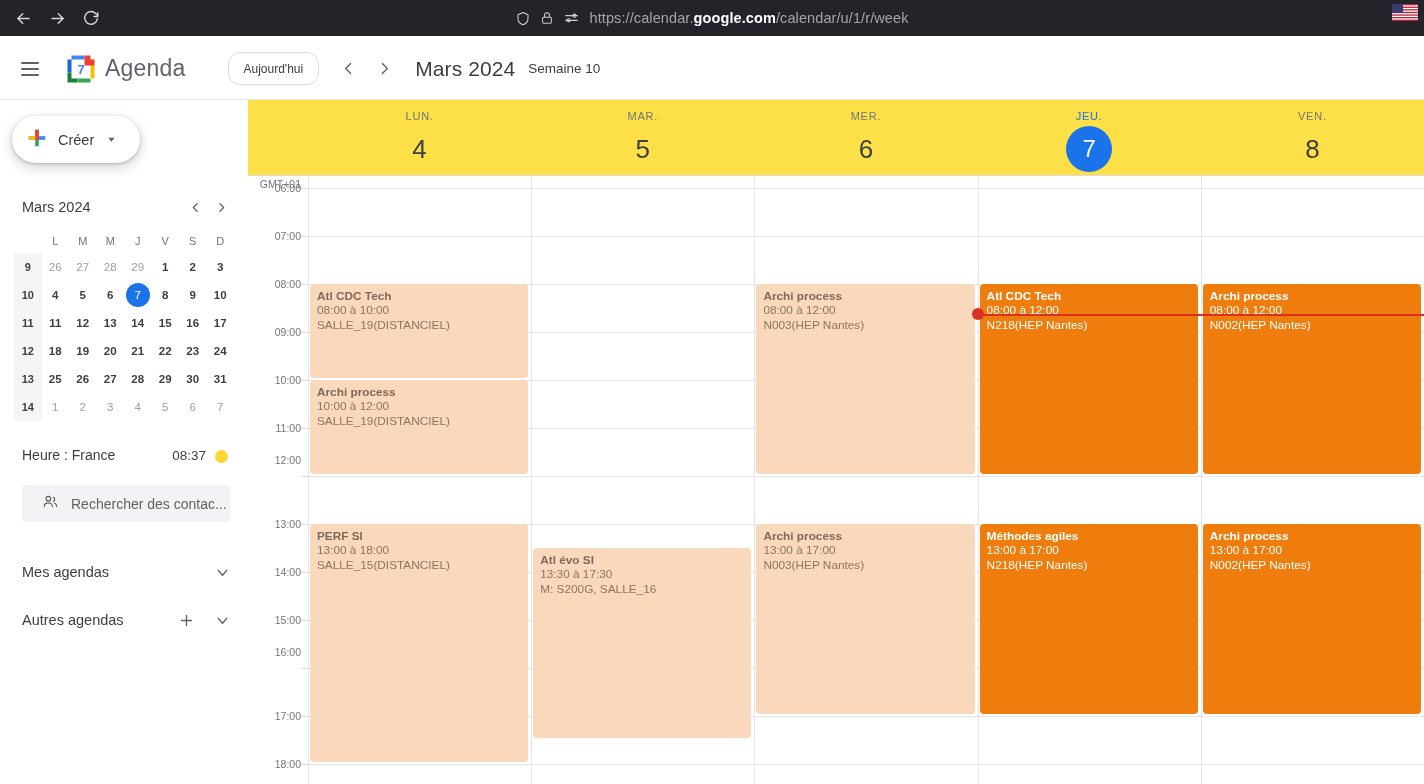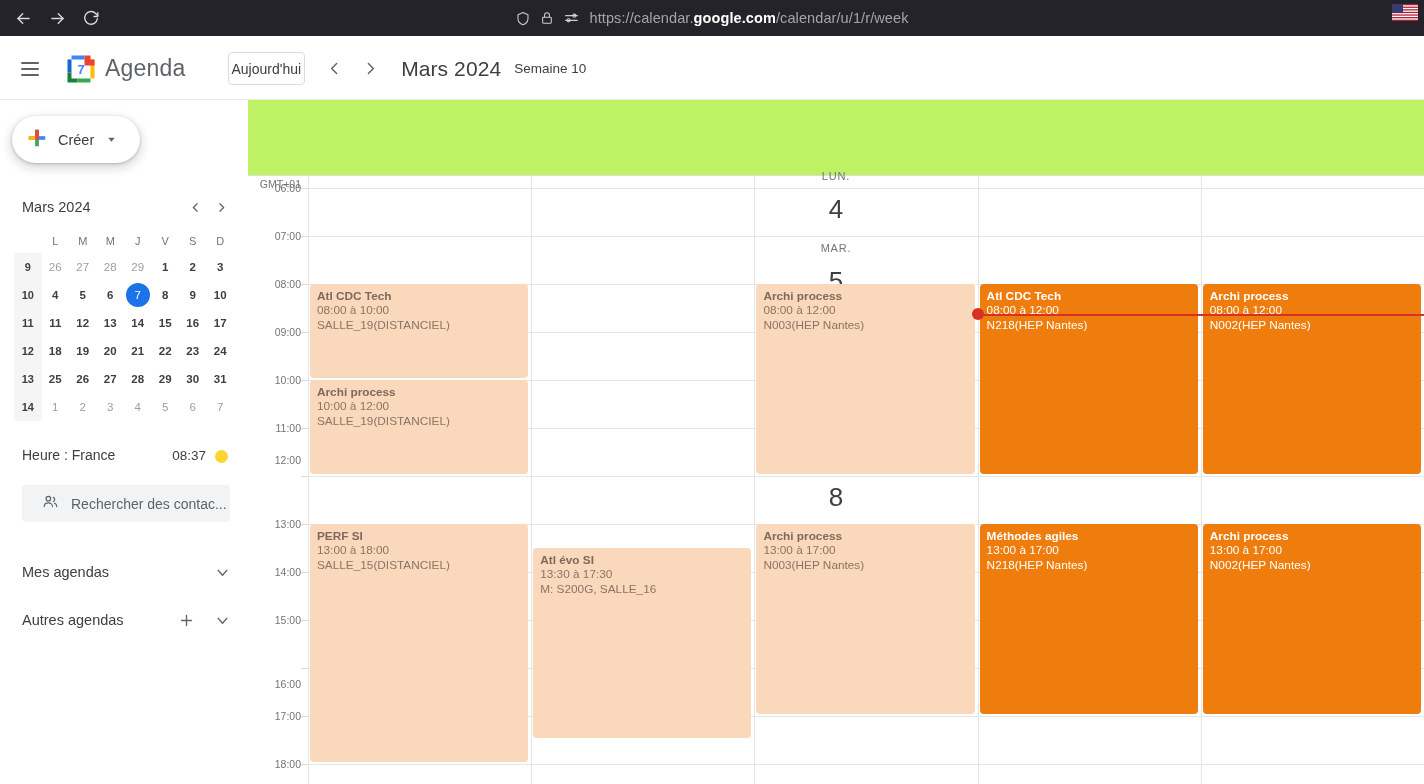--- a/index.html
+++ b/index.html
@@ -55,23 +55,23 @@
   #hamburger-button i { display: block; width: 18px; height: 2px; background: #5f6368; border-radius: 1px; }
   #logo-icon {
     width: 30px; height: 30px; margin-left: 14px; position: relative;
     flex: 0 0 auto;
   }
   #app-title {
     font-size: 23px; color: #5f6368; margin-left: 9px;
     font-weight: 400; letter-spacing: .2px;
   }
   #today-button {
-    margin-left: 42px; height: 33px; padding: 0 3px;
-    border: 1px solid #dadce0; border-radius: 4px;
-    font-size: 14px; color: #3c4043; background: #fff;
+    margin-left: 42px; height: 33px; padding: 0 15px;
+    border: 1px solid #dadce0; border-radius: 12px;
+    font-size: 12px; color: #3c4043; background: #fff;
     display: flex; align-items: center;
   }
   .arrow-btn {
     width: 36px; height: 36px; border-radius: 50%;
     display: flex; align-items: center; justify-content: center;
     color: #5f6368;
   }
   #prev-week-button { margin-left: 11px; }
   #period-title {
     font-size: 21px; color: #3c4043; margin-left: 13px;
@@ -156,22 +156,21 @@
   .agenda-section-actions { margin-left: auto; display: flex; align-items: center; gap: 8px; }
   .sec-btn {
     width: 28px; height: 28px; border-radius: 50%;
     display: flex; align-items: center; justify-content: center; color: #5f6368;
   }
 
   
   #calendar { flex: 1; display: flex; flex-direction: column; overflow: hidden; }
   #day-headers {
     height: 76px; display: flex; border-bottom: 1px solid #dadce0;
-    background: #bef264;
-    flex-direction: column;
+    background: #fde047;
   }
   #dh-gutter { width: 60px; flex: 0 0 60px; }
   .day-header {
     flex: 1 1 0; display: flex; flex-direction: column; align-items: center;
     padding-top: 10px; position: relative;
   }
   .dh-name {
     font-size: 11px; letter-spacing: .8px; color: #70757a; text-transform: uppercase;
   }
   .dh-name.today-name { color: #1a73e8; }
@@ -520,21 +519,21 @@
             <div class="hour-label" style="top: 252px;">11:00</div>
             <div class="hour-tick" style="top: 252px;"></div>
             <div class="hour-label" style="top: 284px;">12:00</div>
             <div class="hour-tick" style="top: 300px;"></div>
             <div class="hour-label" style="top: 348px;">13:00</div>
             <div class="hour-tick" style="top: 348px;"></div>
             <div class="hour-label" style="top: 396px;">14:00</div>
             <div class="hour-tick" style="top: 396px;"></div>
             <div class="hour-label" style="top: 444px;">15:00</div>
             <div class="hour-tick" style="top: 444px;"></div>
-            <div class="hour-label" style="top: 508px;">16:00</div>
+            <div class="hour-label" style="top: 476px;">16:00</div>
             <div class="hour-tick" style="top: 492px;"></div>
             <div class="hour-label" style="top: 540px;">17:00</div>
             <div class="hour-tick" style="top: 540px;"></div>
             <div class="hour-label" style="top: 588px;">18:00</div>
             <div class="hour-tick" style="top: 588px;"></div>
           </div>
         <div id="days-area">
             <div class="hour-line" style="top: 12px;"></div>
             <div class="hour-line" style="top: 60px;"></div>
             <div class="hour-line" style="top: 108px;"></div>

